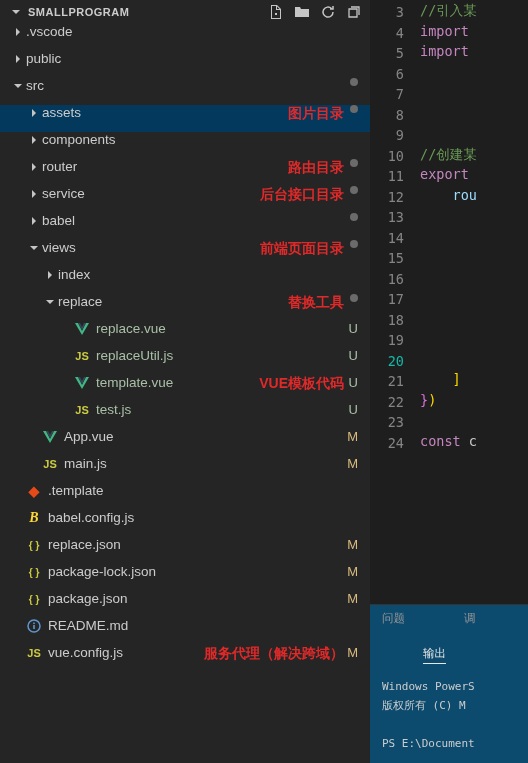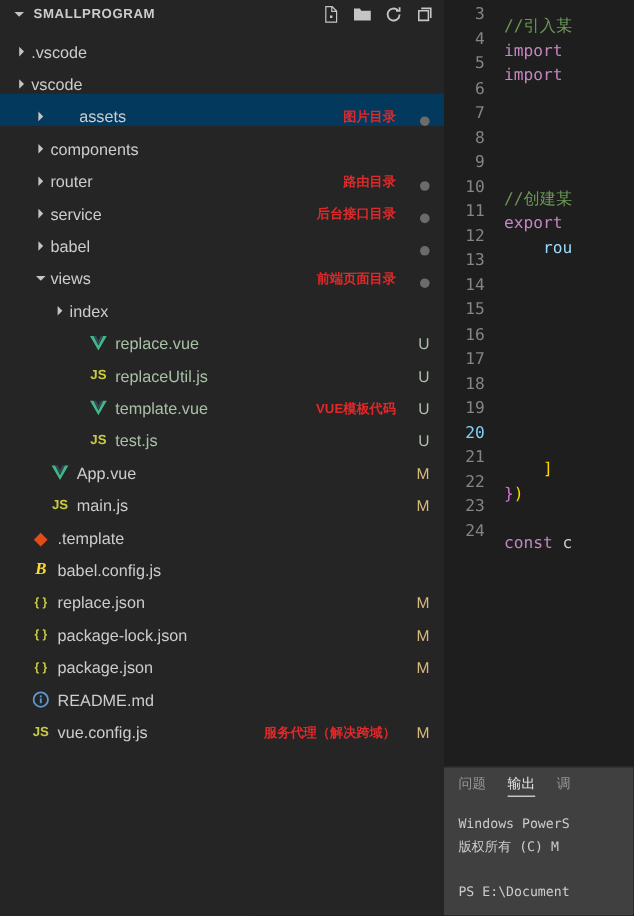--- a/index.html
+++ b/index.html
@@ -31,28 +31,28 @@
     .explorer-header .chev { margin-right: 4px; }
     .header-actions {
       margin-left: auto;
       display: flex;
       gap: 10px;
       color: #c5c5c5;
     }
     .header-actions svg { width: 16px; height: 16px; }
     .tree-row {
       display: flex;
-      align-items: flex-end;
+      align-items: flex-start;
       height: 27px;
       font-size: 13.5px;
       padding-right: 10px;
       cursor: pointer;
       position: relative;
     }
-    .tree-row.selected { background: #04395e; gap: 24px; }
+    .tree-row.selected { background: #04395e; }
     .chev {
       width: 16px;
       height: 16px;
       flex-shrink: 0;
       color: #c5c5c5;
     }
     .file-icon {
       width: 16px;
       height: 16px;
       margin-right: 6px;
@@ -64,23 +64,23 @@
       font-size: 10px;
     }
     .icon-js { color: #cbcb41; font-size: 11px; }
     .icon-babel { color: #fdd835; font-style: italic; font-family: serif; font-size: 14px; }
     .icon-json { color: #cbcb41; }
     .icon-git { color: #e64a19; font-size: 14px; }
     .label { flex: 0 0 auto; }
     .annotation {
       color: #e02929;
       font-weight: 600;
-      font-size: 11px;
+      font-size: 14px;
       margin-left: auto;
-      margin-right: 30px;
+      margin-right: 16px;
     }
     .badge {
       width: 8px;
       height: 8px;
       border-radius: 50%;
       background: #6b6b6b;
       position: absolute;
       right: 12px;
     }
     .git-status {
@@ -105,45 +105,45 @@
     .gutter {
       width: 50px;
       text-align: right;
       padding-right: 16px;
       color: #858585;
       font-family: Consolas, monospace;
       font-size: 13.5px;
       line-height: 20.5px;
       padding-top: 2px;
     }
-    .gutter .current { color: #7dd3fc; }
+    .gutter .current { color: #14b8a6; }
     .code {
       font-family: Consolas, monospace;
       font-size: 13.5px;
       line-height: 20.5px;
       white-space: pre;
-      padding-top: 12px;
+      padding-top: 0;
     }
     .cm { color: #6a9955; }
     .kw { color: #c586c0; }
     .vn { color: #9cdcfe; }
     .br { color: #ffd700; }
     .br2 { color: #da70d6; }
     .panel {
       border-top: 1px solid #333;
-      background: #404040;
+      background: #0c4a6e;
     }
     .panel-tabs {
       display: flex;
       gap: 18px;
       padding: 6px 12px;
       font-size: 11.5px;
       color: #969696;
     }
-    .panel-tabs .active { color: #e7e7e7; text-decoration: underline; text-underline-offset: 6px; }
+    .panel-tabs .active { color: #e7e7e7; text-decoration: underline; text-underline-offset: 6px; margin-top: 35px; }
     .terminal {
       font-family: Consolas, monospace;
       font-size: 11px;
       line-height: 19px;
       padding: 10px 12px;
       color: #cccccc;
       white-space: pre;
     }
   </style>
 </head>
@@ -174,21 +174,28 @@
       <div class="tree-row pad1">
         <svg class="chev" viewBox="0 0 16 16">
           <path fill="currentColor" d="M6 4l4 4-4 4"></path>
         </svg>
         <span class="label">.vscode</span>
       </div>
       <div class="tree-row pad1">
         <svg class="chev" viewBox="0 0 16 16">
           <path fill="currentColor" d="M6 4l4 4-4 4"></path>
         </svg>
-        <span class="label">vscode</span>
+        <span class="label">public</span>
+      </div>
+      <div class="tree-row pad1">
+        <svg class="chev" viewBox="0 0 16 16">
+          <path fill="currentColor" d="M4 6l4 4 4-4"></path>
+        </svg>
+        <span class="label">src</span>
+        <span class="badge"></span>
       </div>
       <div class="tree-row pad2 selected">
         <svg class="chev" viewBox="0 0 16 16">
           <path fill="currentColor" d="M6 4l4 4-4 4"></path>
         </svg>
         <span class="label">assets</span>
         <span class="annotation">图片目录</span>
         <span class="badge"></span>
       </div>
       <div class="tree-row pad2">
@@ -226,20 +233,28 @@
         </svg>
         <span class="label">views</span>
         <span class="annotation">前端页面目录</span>
         <span class="badge"></span>
       </div>
       <div class="tree-row pad3">
         <svg class="chev" viewBox="0 0 16 16">
           <path fill="currentColor" d="M6 4l4 4-4 4"></path>
         </svg>
         <span class="label">index</span>
+      </div>
+      <div class="tree-row pad3">
+        <svg class="chev" viewBox="0 0 16 16">
+          <path fill="currentColor" d="M4 6l4 4 4-4"></path>
+        </svg>
+        <span class="label">replace</span>
+        <span class="annotation">替换工具</span>
+        <span class="badge"></span>
       </div>
       <div class="tree-row pad4 untracked">
         <span style="width:16px;flex-shrink:0"></span>
         <span class="file-icon">
           <svg viewBox="0 0 16 16">
             <path fill="#41b883" d="M1 2l7 12 7-12h-3L8 10 4 2z"></path>
             <path fill="#35495e" d="M4 2l4 7 4-7h-2L8 6 6 2z"></path>
           </svg>
         </span>
         <span class="label">replace.vue</span>

